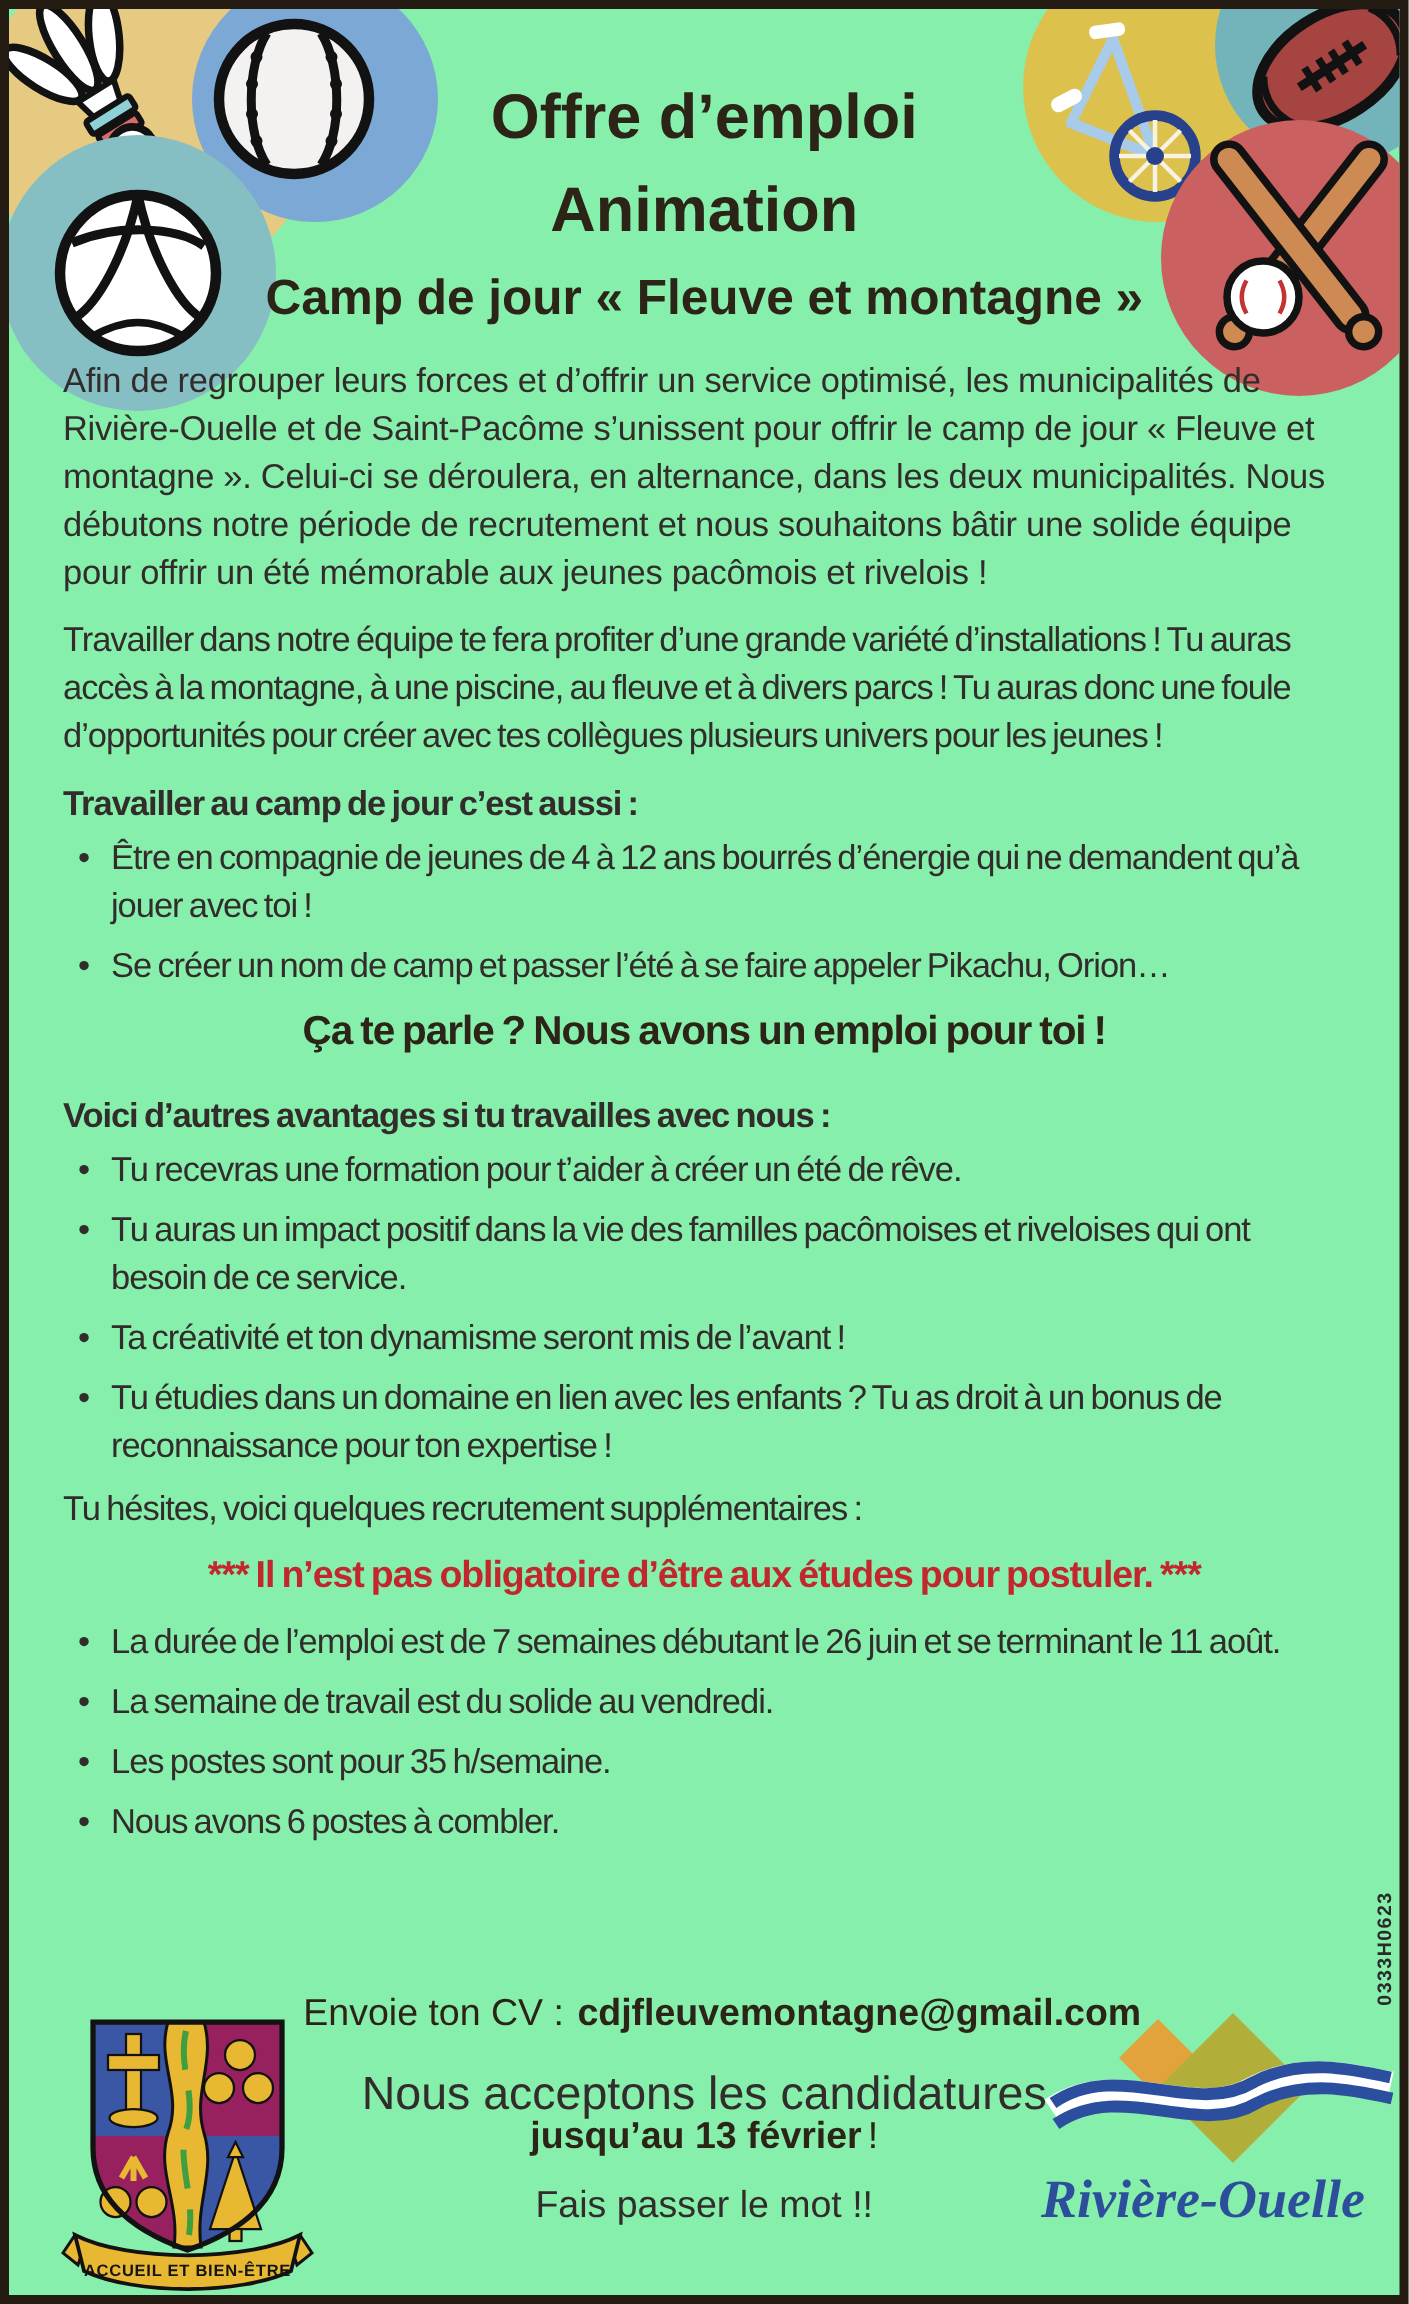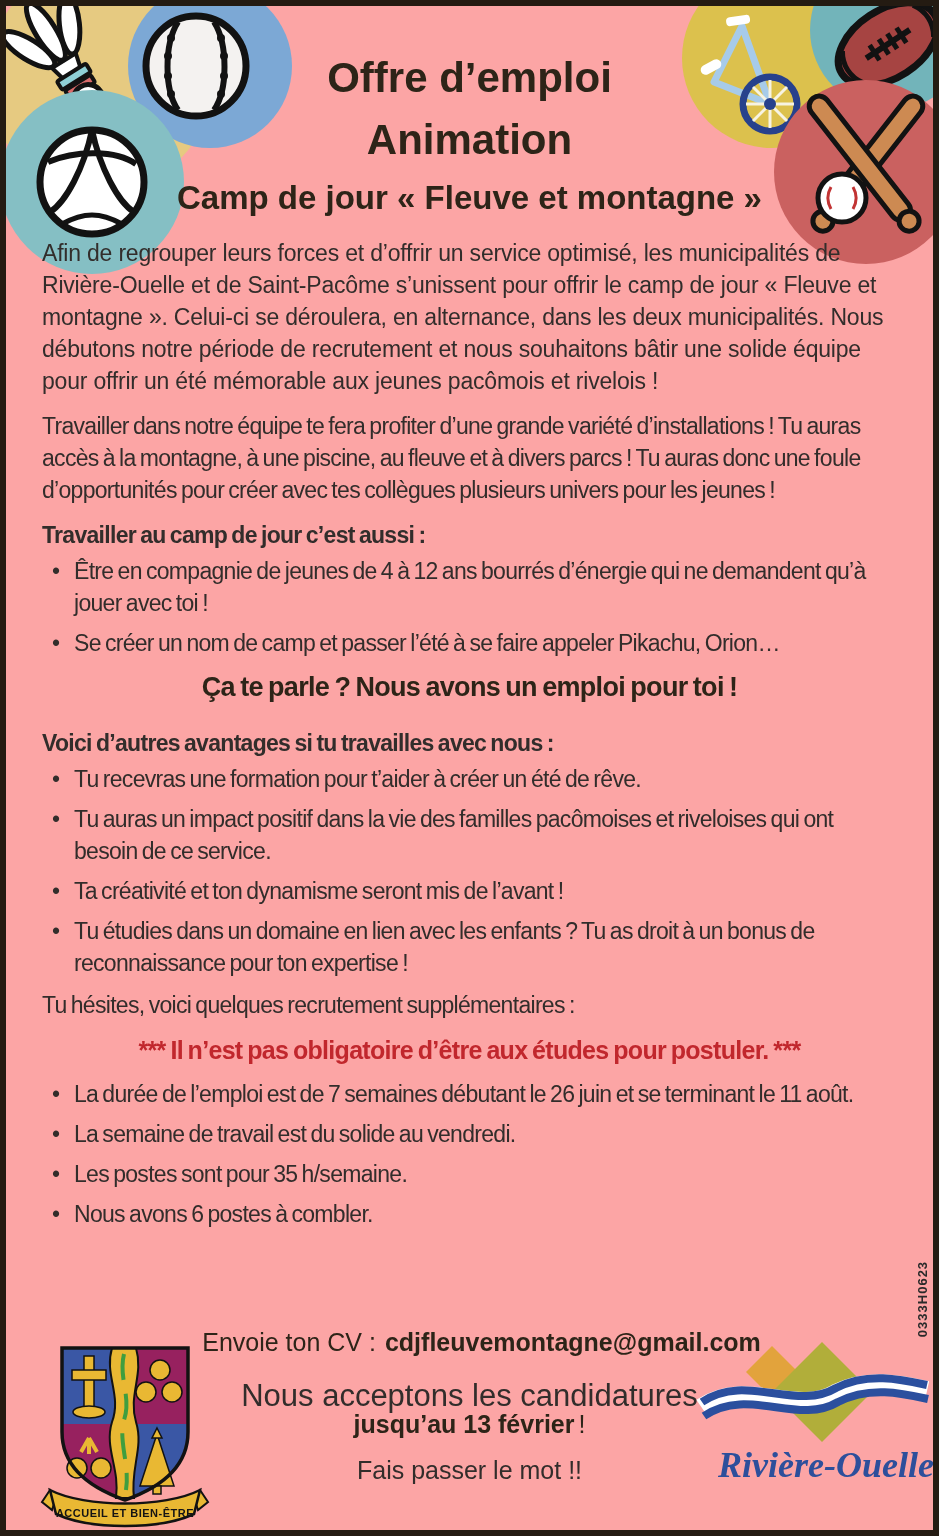--- a/index.html
+++ b/index.html
@@ -1,19 +1,19 @@
 <!DOCTYPE html>
 <html><head>
 <meta charset="utf-8">
 <style>
   html,body{margin:0;padding:0;background:#888;}
   .page{
     position:relative;
     width:939px;height:1536px;
-    background:#fca5a5;
+    background:#86efac;
     border:6px solid #241b12;
     box-sizing:border-box;
     overflow:hidden;
     font-family:"Liberation Sans", sans-serif;
     color:#322d2b;
   }
   
   .deco{position:absolute;top:-6px;left:-6px;width:939px;height:300px;pointer-events:none;}
   
   .titleblock{position:relative;text-align:center;margin-top:48px;color:#2d2418;}
@@ -33,21 +33,21 @@
   
   .cvline{position:absolute;left:12px;top:1322px;width:100%;text-align:center;font-size:25px;color:#2d2418;}
   .cvline .lbl{margin-right:9px;}
   .cvline b{font-weight:bold;}
   .accept1{position:absolute;left:0;top:1372px;width:100%;text-align:center;font-size:31px;}
   .accept2{position:absolute;left:0;top:1404px;width:100%;text-align:center;font-size:25px;font-weight:bold;color:#2d2418;}
   .accept2 .excl{font-weight:normal;margin-left:4px;}
   .word{position:absolute;left:0;top:1450px;width:100%;text-align:center;font-size:25px;}
   .crest{position:absolute;left:34px;top:1334px;width:172px;height:196px;}
   .rologo{position:absolute;left:688px;top:1336px;width:240px;}
-  .rologo .roname{margin-top:0px;text-align:right;font-family:"Liberation Serif", serif;font-style:italic;font-weight:600;font-size:36px;color:#2d4f9b;line-height:1.1;}
+  .rologo .roname{margin-top:0px;text-align:left;font-family:"Liberation Serif", serif;font-style:italic;font-weight:600;font-size:36px;color:#2d4f9b;line-height:1.1;}
   .vcode{position:absolute;left:858px;top:1284px;width:120px;height:18px;
          transform:rotate(-90deg);transform-origin:center;
          font-size:13px;font-weight:bold;letter-spacing:1px;color:#2a2a2a;text-align:center;}
 </style>
 </head>
 <body>
 
 <div class="page">
 
   <svg class="deco" viewBox="0 0 939 300">

